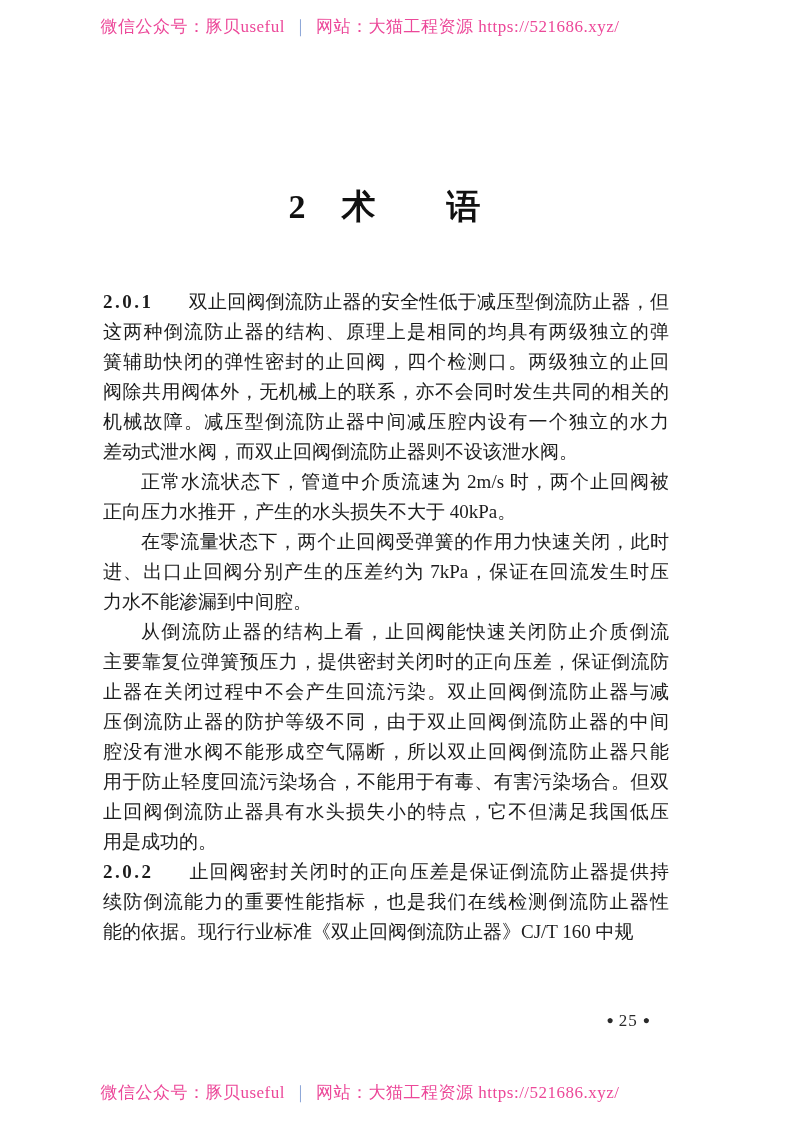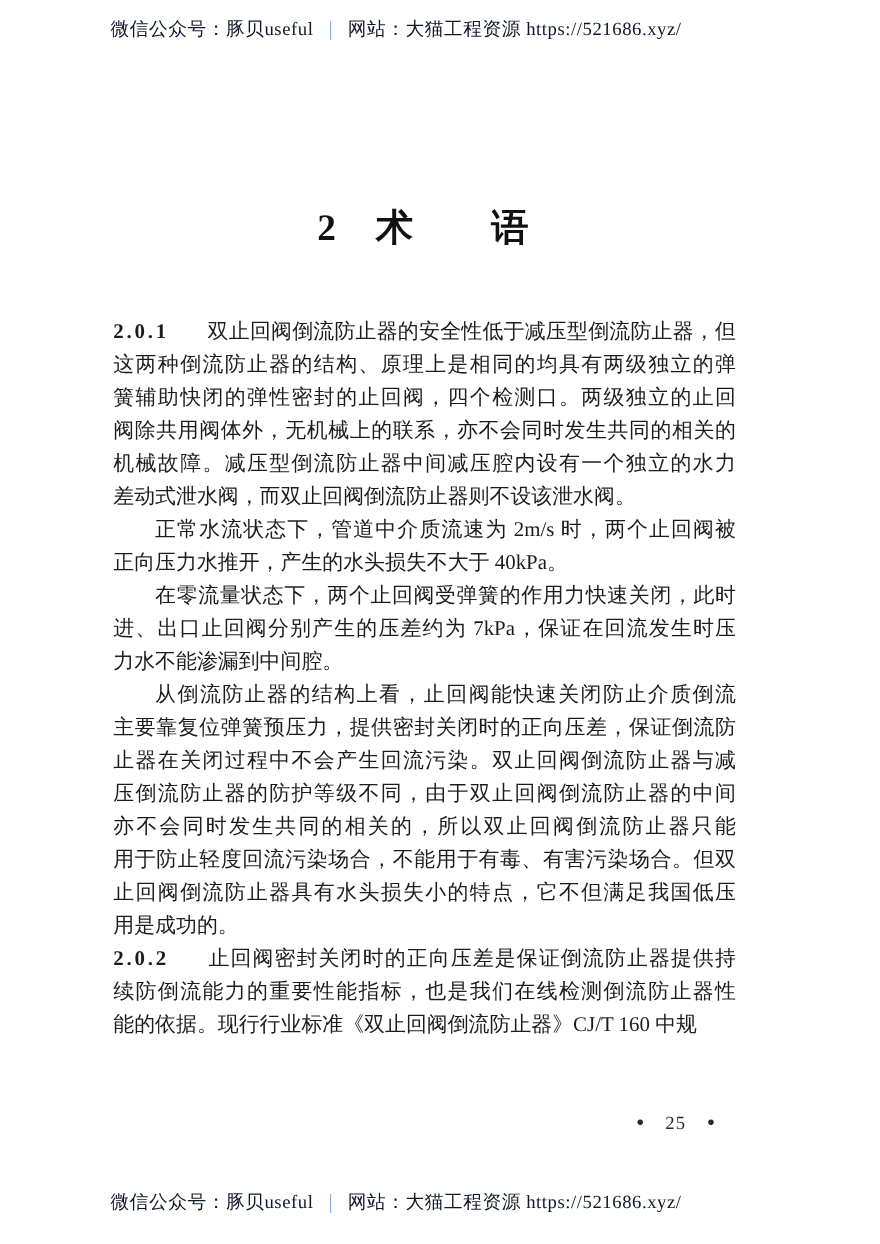--- a/index.html
+++ b/index.html
@@ -15,21 +15,21 @@
   .watermark {
     position: absolute;
     left: 0;
     width: 100%;
     text-align: center;
     font-size: 17px;
     letter-spacing: 0.5px;
     transform: translateX(-40px);
     white-space: nowrap;
   }
-  .watermark .wm-part { color: #0f172a; }
+  .watermark .wm-part { color: #ec4899; }
   .watermark .wm-sep { color: #8fa8d8; margin: 0 7px; }
   .watermark.header { top: 15px; }
   .watermark.footer { top: 1081px; }
   .doc-title {
     position: absolute;
     top: 184px;
     left: 0;
     width: 100%;
     margin: 0;
     text-align: center;
@@ -68,21 +68,21 @@
     right: 150px;
     font-size: 17px;
     color: #2a2a2a;
     white-space: nowrap;
   }
   .page-num .dot {
     font-size: 12px;
     vertical-align: 2px;
     color: #2a2a2a;
   }
-  .page-num .num { margin: 0 19px; letter-spacing: 1px; }
+  .page-num .num { margin: 0 5px; letter-spacing: 1px; }
 </style>
 </head>
 <body>
 
 <div class="page">
 
   <div class="watermark header">
     <span class="wm-part">微信公众号：豚贝useful</span><span class="wm-sep">｜</span><span class="wm-part">网站：大猫工程资源 https://521686.xyz/</span>
   </div>
 
@@ -97,21 +97,21 @@
       <div class="line">差动式泄水阀，而双止回阀倒流防止器则不设该泄水阀。</div>
       <div class="line fill indent">正常水流状态下，管道中介质流速为 2m/s 时，两个止回阀被</div>
       <div class="line">正向压力水推开，产生的水头损失不大于 40kPa。</div>
       <div class="line fill indent">在零流量状态下，两个止回阀受弹簧的作用力快速关闭，此时</div>
       <div class="line fill">进、出口止回阀分别产生的压差约为 7kPa，保证在回流发生时压</div>
       <div class="line">力水不能渗漏到中间腔。</div>
       <div class="line fill indent">从倒流防止器的结构上看，止回阀能快速关闭防止介质倒流</div>
       <div class="line fill">主要靠复位弹簧预压力，提供密封关闭时的正向压差，保证倒流防</div>
       <div class="line fill">止器在关闭过程中不会产生回流污染。双止回阀倒流防止器与减</div>
       <div class="line fill">压倒流防止器的防护等级不同，由于双止回阀倒流防止器的中间</div>
-      <div class="line fill">亦不会同时发生共同的相关的，所以双止回阀倒流防止器只能</div>
+      <div class="line fill">腔没有泄水阀不能形成空气隔断，所以双止回阀倒流防止器只能</div>
       <div class="line fill">用于防止轻度回流污染场合，不能用于有毒、有害污染场合。但双</div>
       <div class="line fill">止回阀倒流防止器具有水头损失小的特点，它不但满足我国低压</div>
       <div class="line">用是成功的。</div>
       <div class="line fill"><span class="para-num">2.0.2</span>止回阀密封关闭时的正向压差是保证倒流防止器提供持</div>
       <div class="line fill">续防倒流能力的重要性能指标，也是我们在线检测倒流防止器性</div>
       <div class="line">能的依据。现行行业标准《双止回阀倒流防止器》CJ/T 160 中规</div>
     </div>
 
   <div class="page-num">
     <span class="dot">●</span><span class="num">25</span><span class="dot">●</span>

